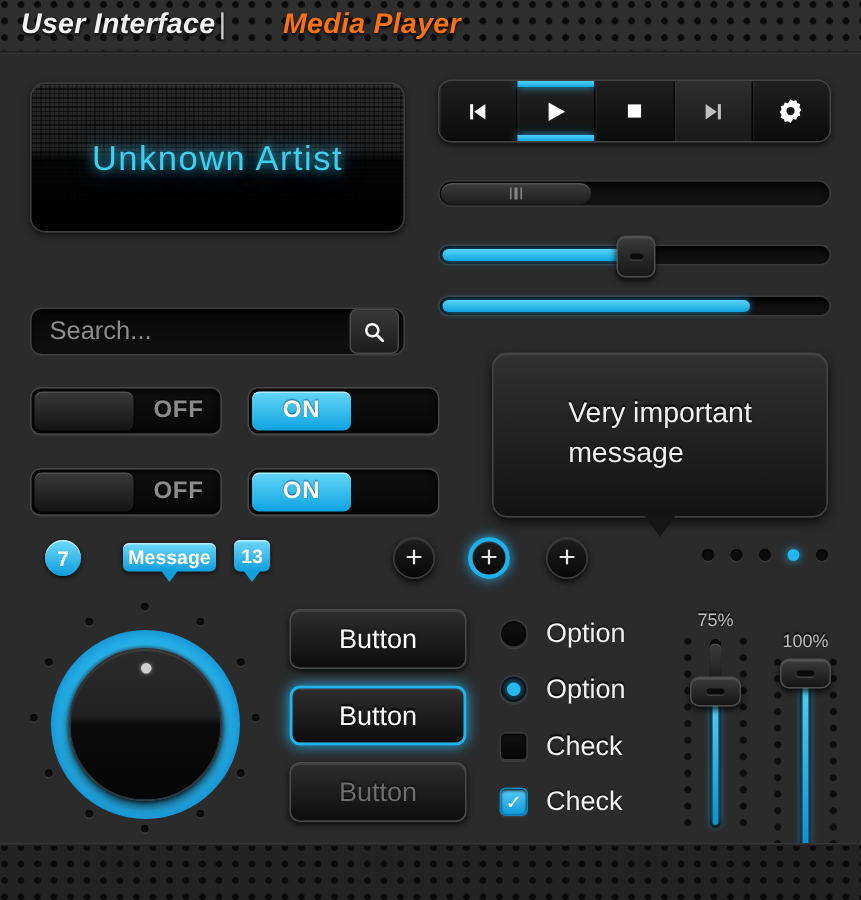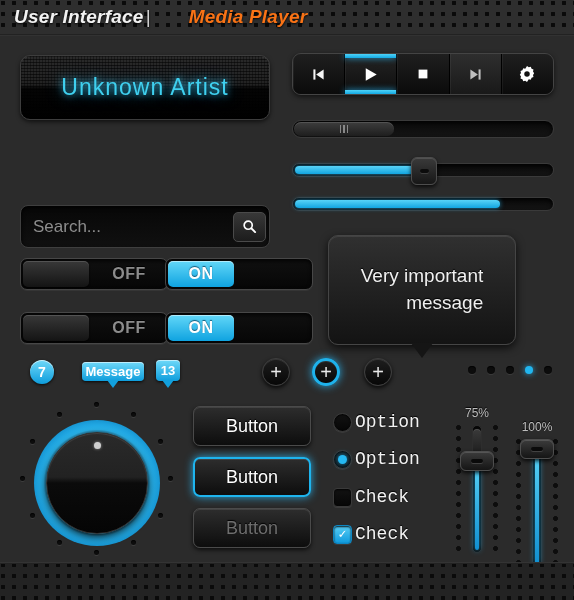--- a/index.html
+++ b/index.html
@@ -36,21 +36,21 @@
     letter-spacing: .2px; white-space: nowrap;
     text-shadow: 0 1px 2px rgba(0,0,0,.9);
     z-index: 3;
   }
   #header-title .bold { font-weight: 700; }
   #header-title .sep { font-weight: 300; color:#cfcfcf; padding: 0 2px; }
   #header-title .light { font-weight: 700; color:#f97316;margin-left:36px; }
 
   
   #lcd {
-    position: absolute; left: 20px; top: 55px; width: 250px; height: 65px;
+    position: absolute; left: 20px; top: 55px; width: 250px; height: 100px;
     border-radius: 10px;
     background: linear-gradient(to bottom, #2a2a2a 0%, #222 45%, #050505 52%, #000 100%);
     border: 1px solid #3d3d3d;
     box-shadow: inset 0 1px 0 rgba(255,255,255,.07), 0 2px 4px rgba(0,0,0,.6);
     display: flex; flex-direction: column; align-items: center; justify-content: center;
     overflow: hidden;
   }
   #lcd::after {
     content:""; position:absolute; inset:0;
     background-image: repeating-linear-gradient(to bottom, rgba(0,0,0,.55) 0 1px, rgba(0,0,0,0) 1px 3px),
@@ -68,21 +68,21 @@
   #enter-label { font-size: 17px; color: #8a8a8a; width: 65px; text-shadow: 0 -1px 0 #000; }
   .dark-field {
     flex: 1; height: 34px; border-radius: 6px;
     background: linear-gradient(to bottom,#090909,#121212);
     border: 1px solid #3a3a3a;
     box-shadow: inset 0 2px 4px rgba(0,0,0,.9), 0 1px 0 rgba(255,255,255,.05);
     display:flex; align-items:center; padding: 0 12px;
     font-size: 17px; color:#fff; font-family:"Liberation Sans", sans-serif;
   }
   #search-wrap {
-    position: absolute; left: 20px; top: 205px; width: 250px; height: 43px;
+    position: absolute; left: 20px; top: 205px; width: 250px; height: 32px;
     border-radius: 8px; background: linear-gradient(to bottom,#070707,#101010);
     border: 1px solid #3f3f3f;
     box-shadow: inset 0 2px 4px rgba(0,0,0,.9);
     display:flex; align-items:center;
   }
   #search-input { flex:1; padding-left: 12px; font-size:17px; color:#8d8d8d; }
   #search-button {
     width: 33px; height: 30px; margin-right: 3px; border-radius: 5px;
     background: linear-gradient(to bottom,#383838,#1c1c1c);
     border: 1px solid #4a4a4a;
@@ -142,21 +142,21 @@
     position:absolute; top:-7px; width:26px; height:28px; border-radius:6px;
     background: linear-gradient(to bottom,#3a3a3a,#171717);
     border:1px solid #4d4d4d;
     box-shadow: 0 2px 4px rgba(0,0,0,.8), inset 0 1px 0 rgba(255,255,255,.12);
     display:flex; align-items:center; justify-content:center;
   }
   .hthumb i { width:9px; height:4px; border-radius:2px; background:#0c0c0c; box-shadow: 0 1px 0 rgba(255,255,255,.12); display:block;}
 
   
   .toggle {
-    position:absolute; width:148px; height:32px; border-radius:7px;
+    position:absolute; width:128px; height:32px; border-radius:7px;
     border:1px solid #474747;
     background: linear-gradient(to bottom,#101010,#060606);
     box-shadow: inset 0 2px 4px rgba(0,0,0,.9), 0 1px 0 rgba(255,255,255,.05);
     display:flex; align-items:center; overflow:hidden;
   }
   .toggle .knob {
     width:66px; height:26px; margin:2px; border-radius:5px;
     background: linear-gradient(to bottom,#383838,#141414);
     box-shadow: inset 0 1px 0 rgba(255,255,255,.14), 0 1px 2px rgba(0,0,0,.8);
   }
@@ -212,26 +212,26 @@
   #plus2 { left:312px; top:358px; }
   #plus3 { left:364px; top:358px; }
 
   
   #dots { position:absolute; left:468px; top:366px; display:flex; gap:11px; }
   #dots i { width:8px;height:8px;border-radius:50%;background:#0c0c0c;box-shadow:inset 0 1px 1px rgba(0,0,0,.9), 0 1px 0 rgba(255,255,255,.08); display:block;}
   #dots i.on { background:#21b6ef; box-shadow:0 0 6px rgba(40,180,240,.9); }
 
   
   #tooltip {
-    position:absolute; left:328px; top:235px; width:188px; height:110px;
+    position:absolute; left:328px; top:235px; width:224px; height:110px;
     border-radius:10px;
     background: linear-gradient(to bottom,#303030,#131313);
     border:1px solid #454545;
     box-shadow: 0 3px 8px rgba(0,0,0,.75), inset 0 1px 0 rgba(255,255,255,.09);
-    display:flex; align-items:center; justify-content:center; text-align:right;
+    display:flex; align-items:center; justify-content:center; text-align:left;
   }
   #tooltip .txt { font-size:19px; color:#f0f0f0; line-height:1.4; text-shadow: 0 -1px 1px #000; }
   #tooltip::after {
     content:""; position:absolute; left:50%; margin-left:-11px; bottom:-14px;
     width:0;height:0;border-left:11px solid transparent;border-right:11px solid transparent;
     border-top:15px solid #151515;
   }
 
   
   #knob-area { position:absolute; left:12px; top:398px; width:170px; height:170px; }
@@ -260,21 +260,21 @@
     border:1px solid #4a4a4a;
     box-shadow: 0 2px 4px rgba(0,0,0,.7), inset 0 1px 0 rgba(255,255,255,.1);
     display:flex; align-items:center; justify-content:center;
     font-size:18px; color:#fff; text-shadow: 0 -1px 1px #000;
   }
   #btn1 { top:406px; }
   #btn2 { top:457px; border:2px solid #1eb4ee; box-shadow: 0 0 9px rgba(40,180,240,.9), inset 0 1px 0 rgba(255,255,255,.1); }
   #btn3 { top:508px; color:#6e6e6e; }
 
   
-  .optrow { position:absolute; left:333px; display:flex; align-items:center; gap:3px;font-family:Liberation Mono, monospace; }
+  .optrow { position:absolute; left:333px; display:flex; align-items:center; gap:12px; }
   #opt1 { top:412px; } #opt2 { top:449px; } #opt3 { top:487px; } #opt4 { top:524px; }
   .optrow .lbl { font-size:18px; color:#f2f2f2; text-shadow: 0 -1px 1px #000; }
   .radio, .check {
     width:19px; height:19px;
     background: linear-gradient(to bottom,#121212,#060606);
     border:1px solid #3a3a3a;
     box-shadow: inset 0 1px 2px rgba(0,0,0,.9), 0 1px 0 rgba(255,255,255,.08);
     display:flex; align-items:center; justify-content:center;
   }
   .radio { border-radius:50%; }

